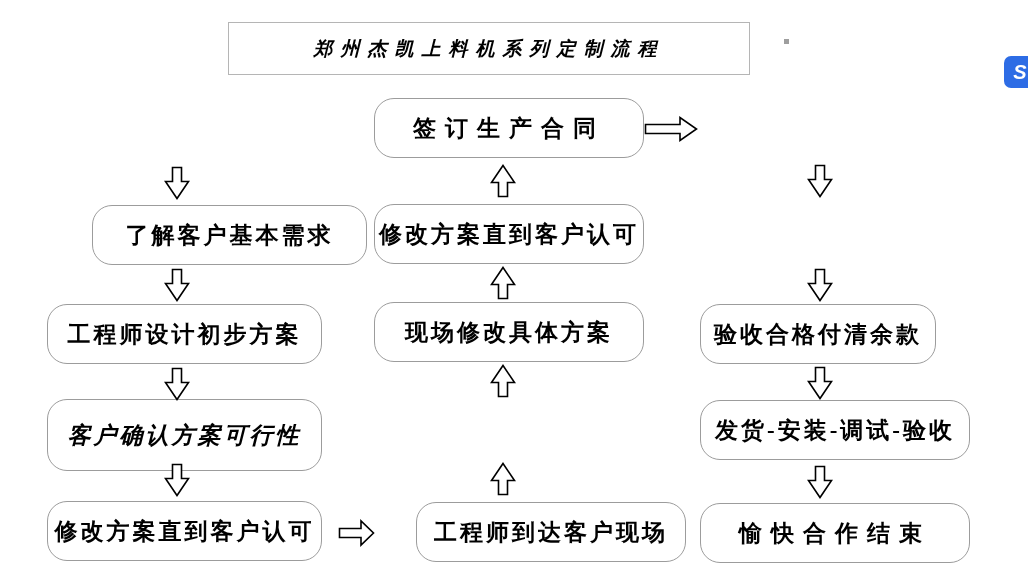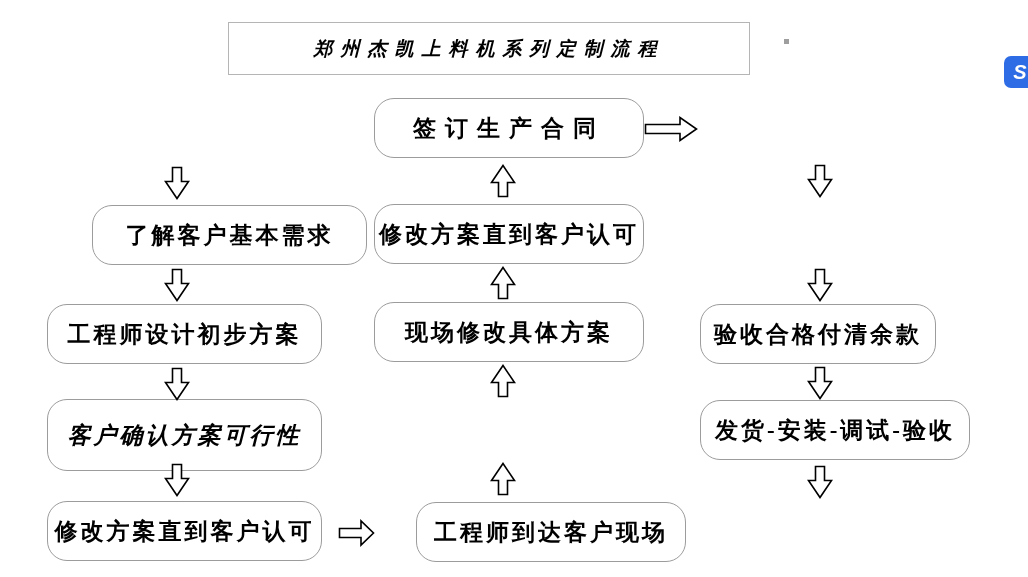--- a/index.html
+++ b/index.html
@@ -70,20 +70,21 @@
   <div class="node" style="left:47px; top:399px; width:275px; height:72px;font-style:italic;">客户确认方案可行性</div>
   <div class="node" style="left:47px; top:501px; width:275px; height:60px;">修改方案直到客户认可</div>
 
   <div class="node loose" style="left:374px; top:98px; width:270px; height:60px;">签订生产合同</div>
   <div class="node" style="left:374px; top:204px; width:270px; height:60px;">修改方案直到客户认可</div>
   <div class="node" style="left:374px; top:302px; width:270px; height:60px;text-align:center;">现场修改具体方案</div>
   <div class="node" style="left:374px; top:502px; width:270px; height:60px;margin-left:42px;">工程师到达客户现场</div>
 
   <div class="node" style="left:700px; top:304px; width:236px; height:60px;">验收合格付清余款</div>
   <div class="node" style="left:700px; top:400px; width:270px; height:60px;">发货-安装-调试-验收</div>
+  <div class="node loose" style="left:700px; top:503px; width:270px; height:60px;">愉快合作结束</div>
 
   <svg class="arrow" style="left:164px; top:166px;" width="26" height="34" viewBox="0 0 26 34">
     <path d="M8.5 1.5 H17.5 V15.5 H24.5 L13 32.5 L1.5 15.5 H8.5 Z" fill="#ffffff" stroke="#000000" stroke-width="1.6"></path>
   </svg>
   <svg class="arrow" style="left:164px; top:268px;" width="26" height="34" viewBox="0 0 26 34">
     <path d="M8.5 1.5 H17.5 V15.5 H24.5 L13 32.5 L1.5 15.5 H8.5 Z" fill="#ffffff" stroke="#000000" stroke-width="1.6"></path>
   </svg>
   <svg class="arrow" style="left:164px; top:367px;" width="26" height="34" viewBox="0 0 26 34">
     <path d="M8.5 1.5 H17.5 V15.5 H24.5 L13 32.5 L1.5 15.5 H8.5 Z" fill="#ffffff" stroke="#000000" stroke-width="1.6"></path>
   </svg>

